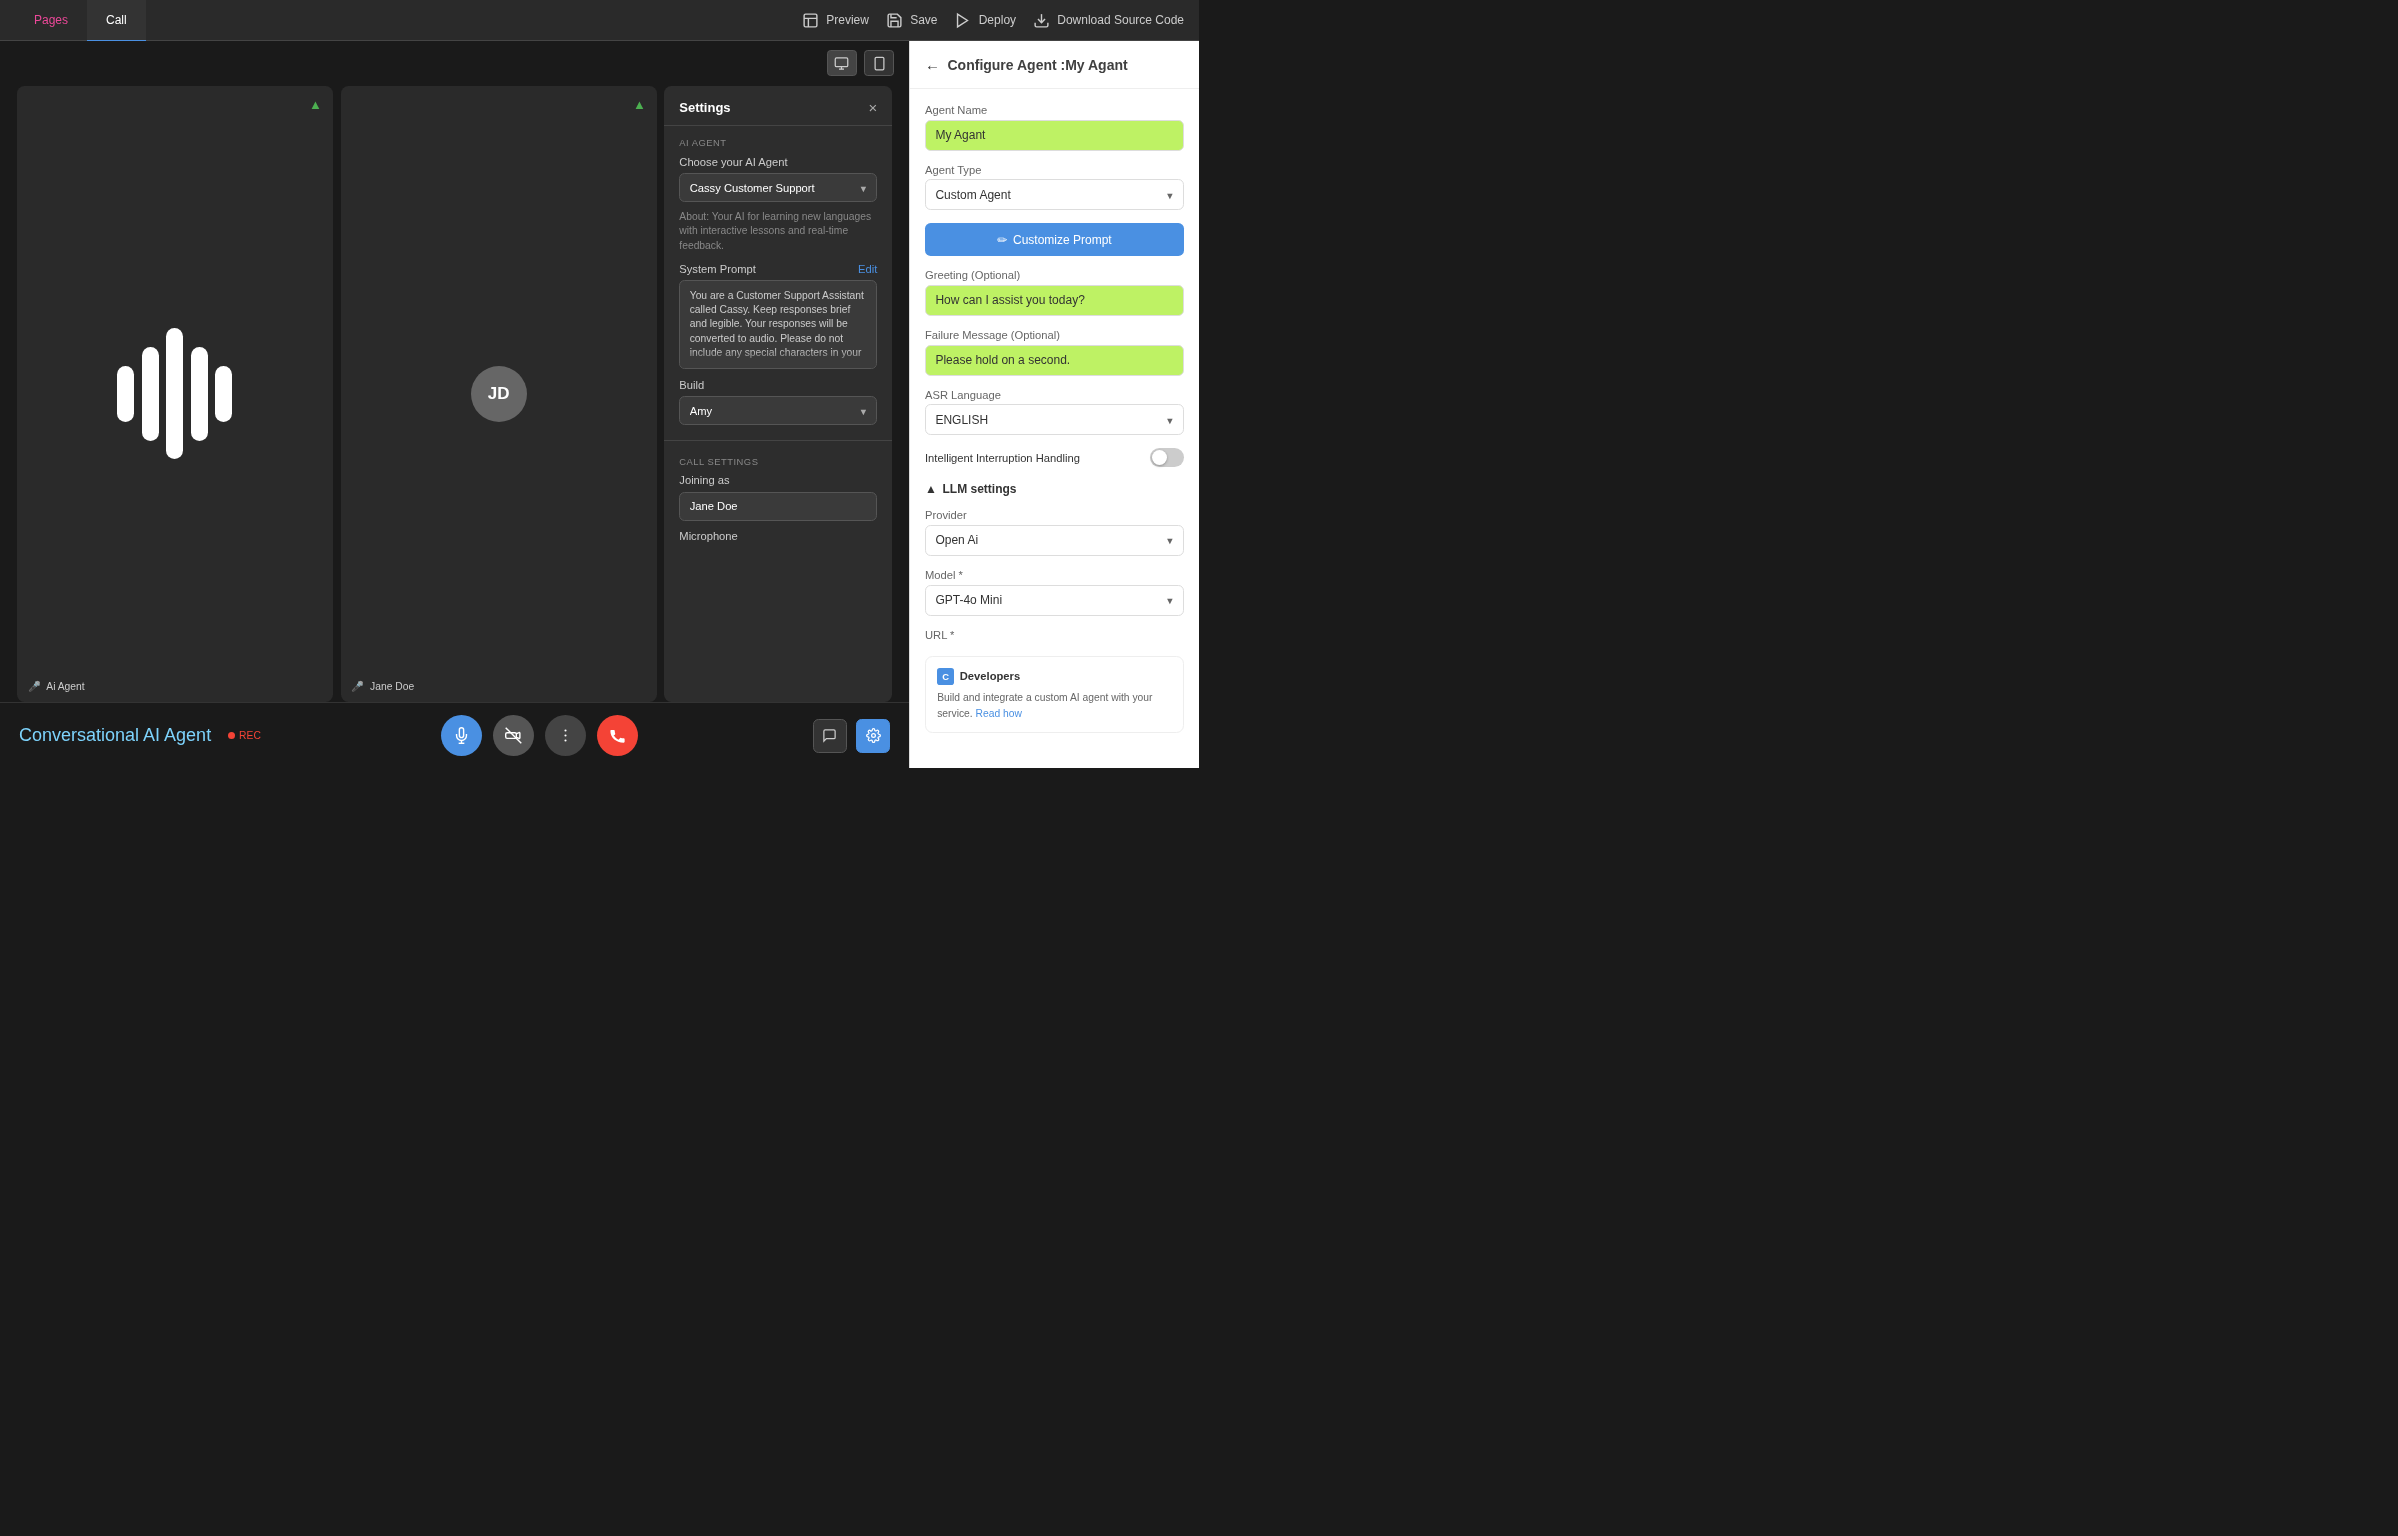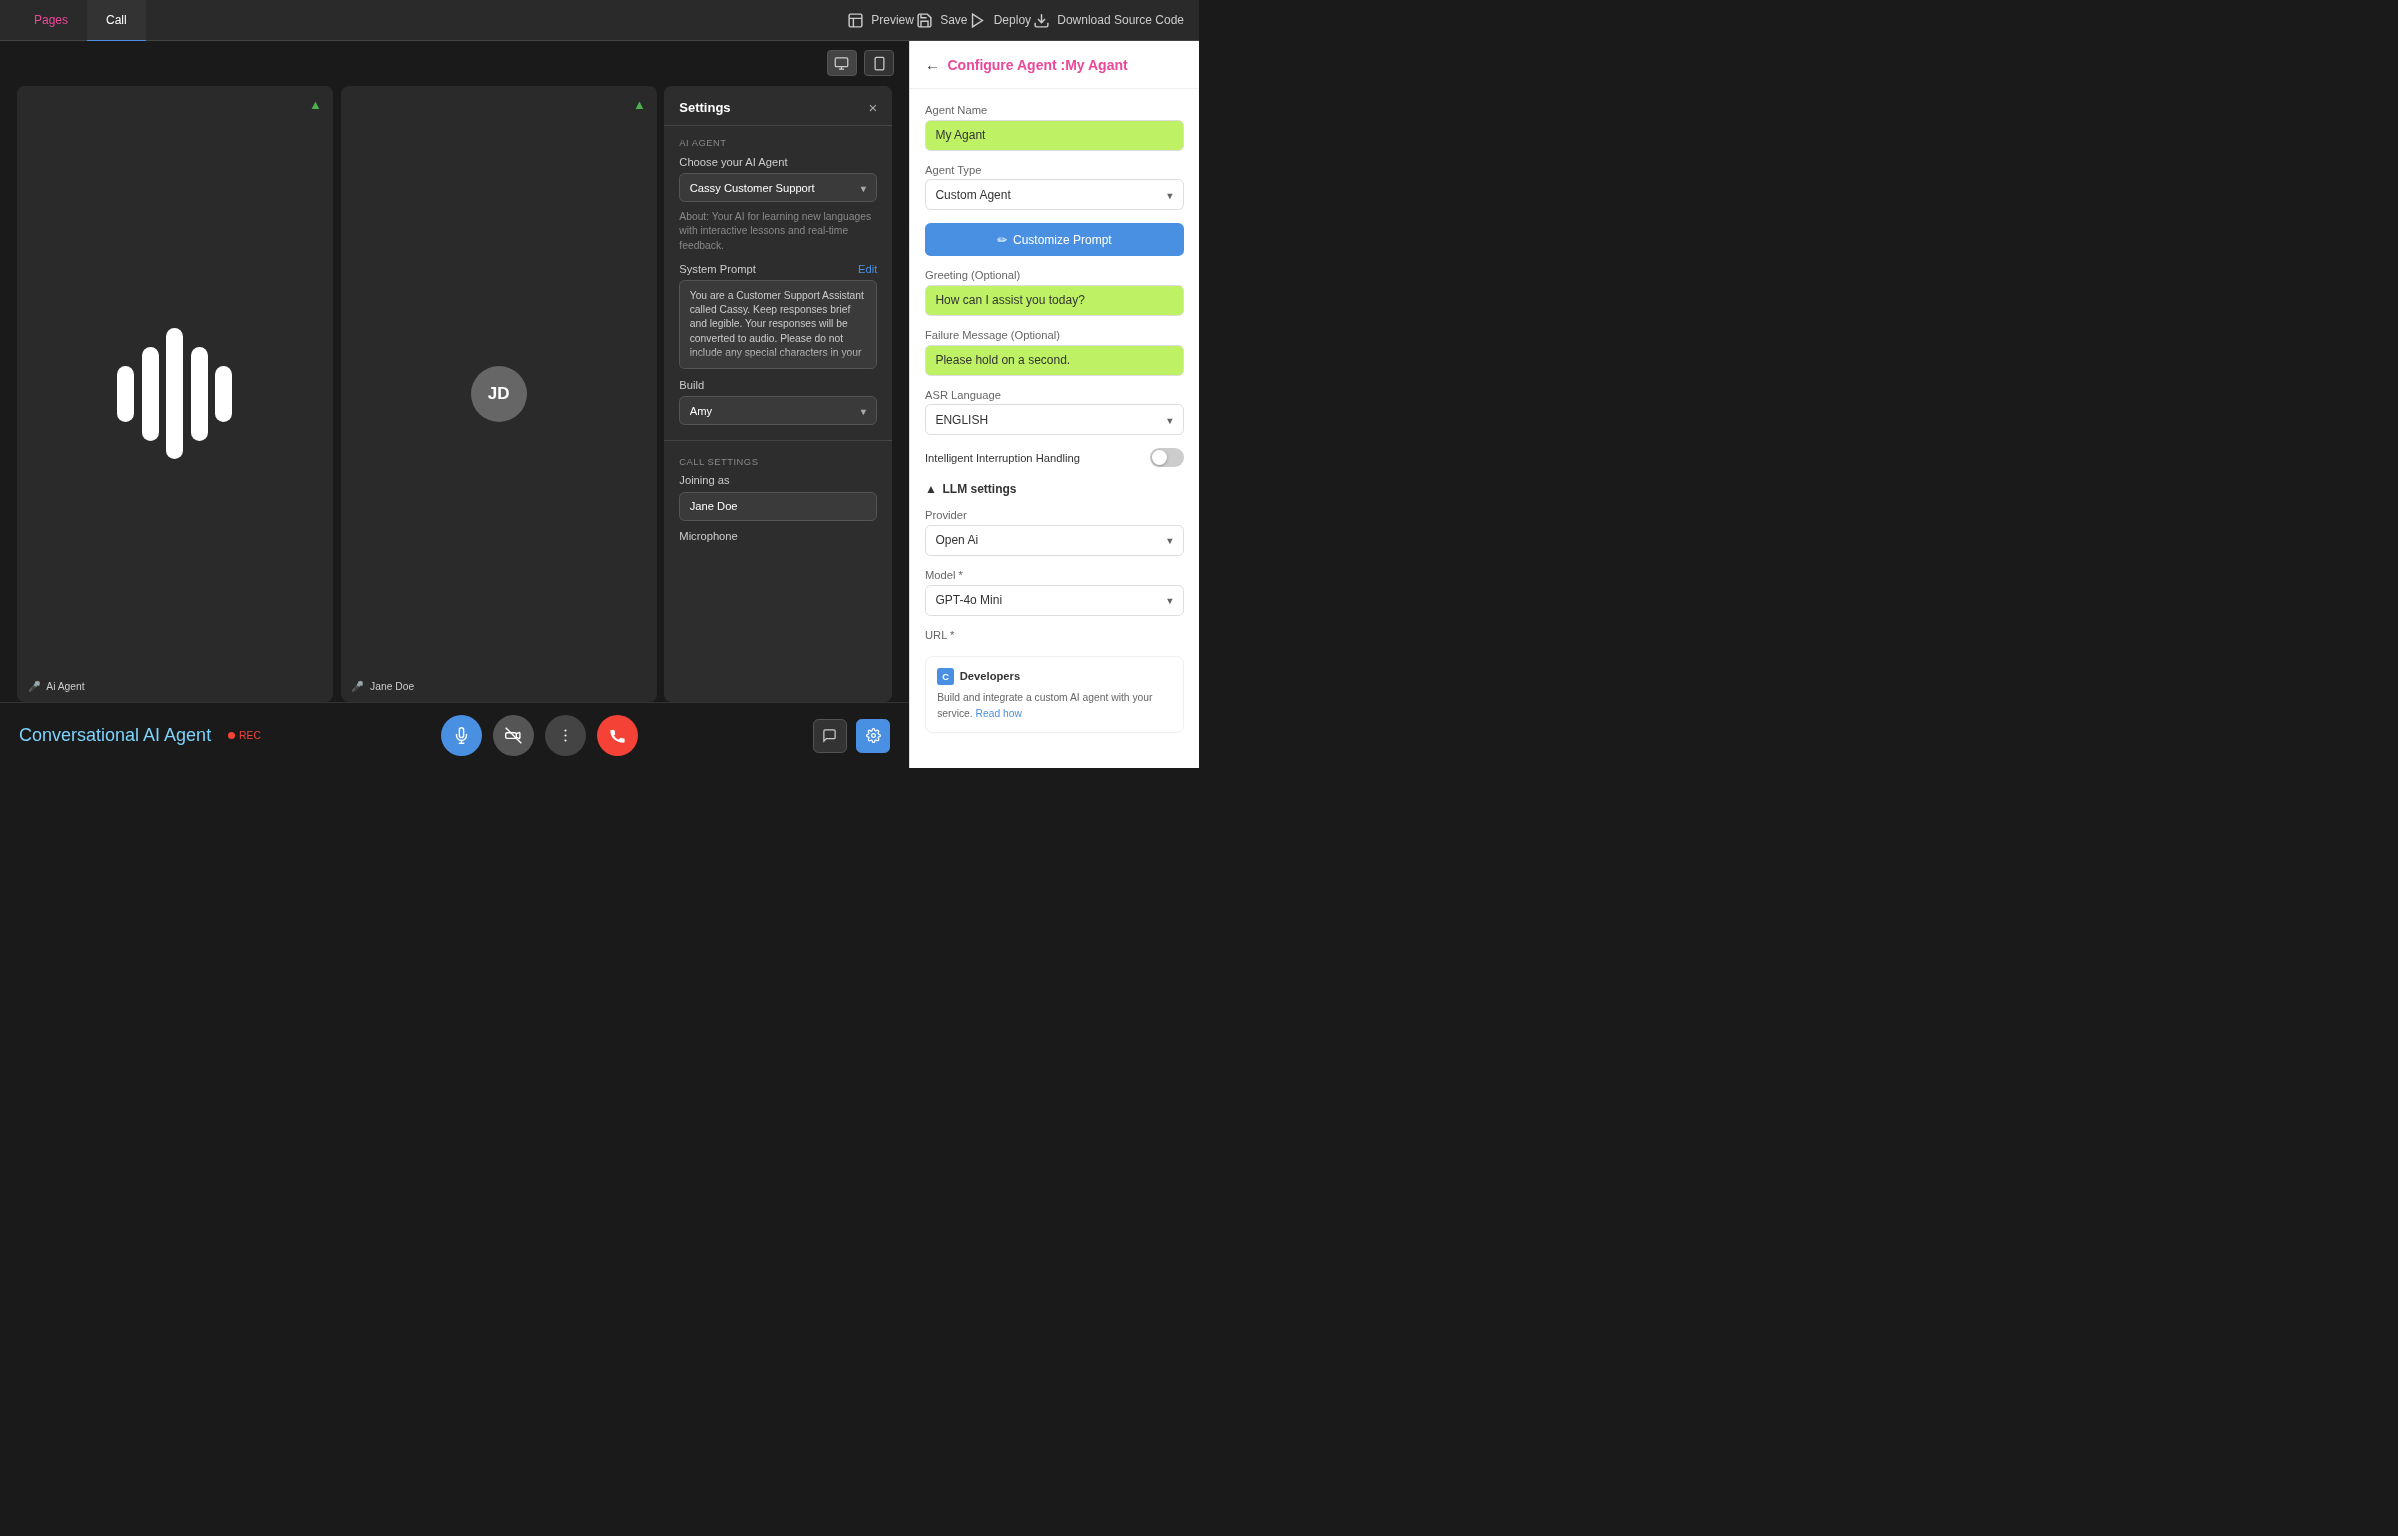--- a/index.html
+++ b/index.html
@@ -11,21 +11,21 @@
       background: #2a2a2a; height: 41px; padding: 0 15px;
       border-bottom: 0.9px solid #444;
     }
     .nav-tabs { display: flex; gap: 0; }
     .nav-tab {
       padding: 0 19px; height: 41px; display: flex; align-items: center;
       cursor: pointer; color: #ec4899; font-size: 12px;
       border-bottom: 1.9px solid transparent;
     }
     .nav-tab.active { color: #fff; border-bottom: 1.9px solid #4a90e2; background: #333; }
-    .nav-actions { display: flex; align-items: flex-start; }
+    .nav-actions { display: flex; align-items: flex-start; gap: 15px; }
     .nav-action-btn {
       display: flex; align-items: center; gap: 5.6px;
       color: #ccc; cursor: pointer; font-size: 12px; background: none; border: none;
     }
     .nav-action-btn .icon-box {
       width: 20.6px; height: 20.6px; display: flex; align-items: center; justify-content: center;
     }
 
     
     .main-layout { display: flex; height: calc(768px - 41px); }
@@ -171,21 +171,21 @@
     
     .right-panel {
       width: 290px; background: #fff; color: #333; overflow-y: auto;
       border-left: 0.9px solid #ddd;
     }
     .right-header {
       display: flex; align-items: center; gap: 7.5px; padding: 15px;
       border-bottom: 0.9px solid #eee;
     }
     .back-arrow { color: #333; cursor: pointer; font-size: 15px; }
-    .right-title { font-size: 14px; font-weight: 600; color: #ec4899; }
+    .right-title { font-size: 14px; font-weight: 600; color: #404040; }
     .right-body { padding: 15px; }
 
     .field-label { font-size: 11.2px; color: #666; margin-bottom: 3.7px; margin-top: 13px; }
     .field-label:first-child { margin-top: 0; }
     .text-input {
       width: 100%; border: 0.9px solid #ddd; border-radius: 5.6px;
       padding: 7.5px 9.4px; font-size: 12px; color: #333; background: #bef264;
     }
 
     .type-select-wrapper { position: relative; }

